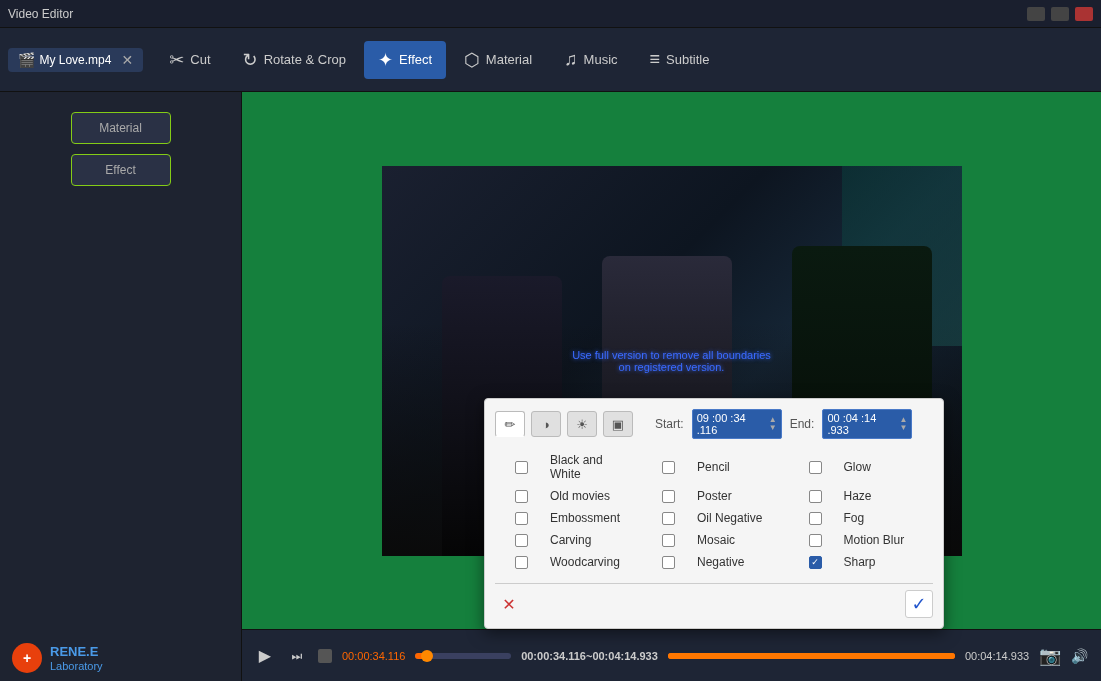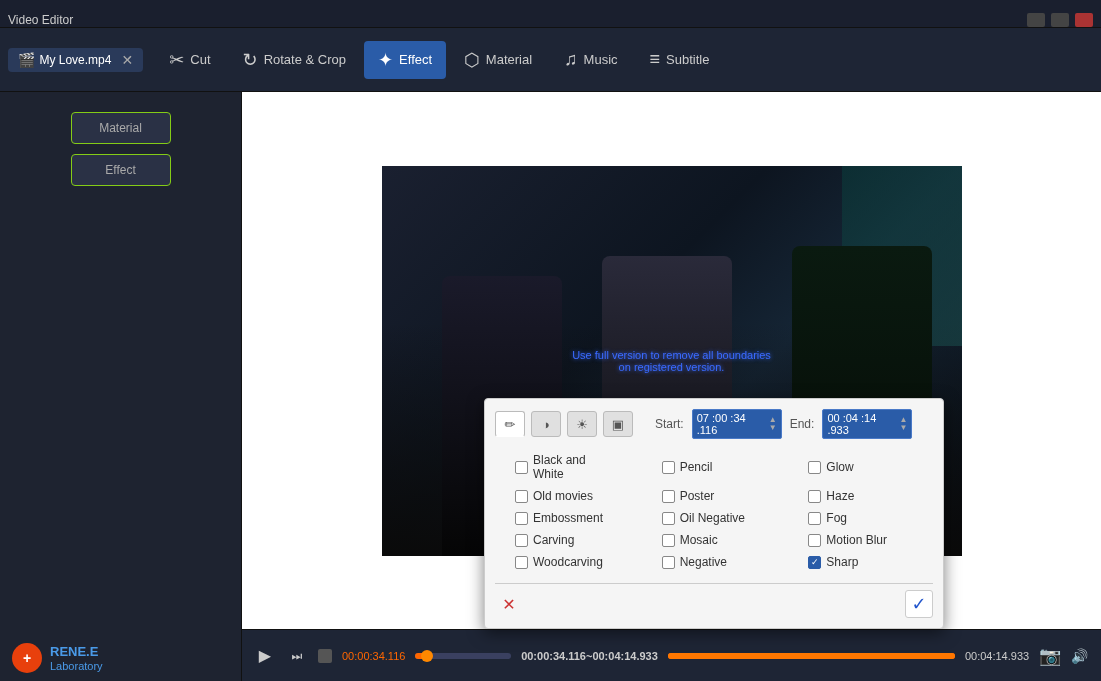--- a/index.html
+++ b/index.html
@@ -10,21 +10,21 @@
       font-family: Arial, sans-serif;
       overflow: hidden;
       position: relative;
     }
 
     
     .title-bar {
       height: 28px;
       background: #1a1f2e;
       display: flex;
-      align-items: flex-end;
+      align-items: center;
       padding: 0 8px;
       border-bottom: 1px solid #111;
     }
     .title-bar-text {
       color: #ccc;
       font-size: 12px;
     }
     .title-bar-controls {
       margin-left: auto;
       display: flex;
@@ -132,21 +132,21 @@
     
     .video-area {
       flex: 1;
       display: flex;
       flex-direction: column;
       background: #111;
       position: relative;
     }
     .video-container {
       flex: 1;
-      background: #ffffff;
+      background: #15803d;
       display: flex;
       align-items: center;
       justify-content: center;
       position: relative;
     }
     .video-frame {
       width: 580px;
       height: 390px;
       background: linear-gradient(135deg, #1a2030 0%, #0d1520 40%, #152535 60%, #0a1018 100%);
       position: relative;
@@ -344,21 +344,21 @@
 
     .effects-grid {
       display: grid;
       grid-template-columns: 1fr 1fr 1fr;
       gap: 4px 10px;
       padding: 4px 4px;
     }
     .effect-item {
       display: flex;
       align-items: center;
-      gap: 5px;
+      gap: 22px;
       cursor: pointer;
       font-size: 12px;
       color: #333;
       padding: 2px 16px;
     }
     .effect-checkbox {
       width: 13px;
       height: 13px;
       border: 1px solid #888;
       background: #fff;
@@ -495,21 +495,21 @@
 
       <div style="display:flex;align-items:center;gap:6px;margin-bottom:8px;">
         <div class="effect-tab active" title="Edit">✏</div>
         <div class="effect-tab" title="Color">◑</div>
         <div class="effect-tab" title="Brightness">☀</div>
         <div class="effect-tab" title="Contrast">▣</div>
 
         <div class="time-fields">
           <span class="time-label-s">Start:</span>
           <div class="time-input">
-            <span class="time-input-text">07 :00 :34 .116</span>
+            <span class="time-input-text">09 :00 :34 .116</span>
             <div class="spin-btns">
               <span class="spin-btn">▲</span>
               <span class="spin-btn">▼</span>
             </div>
           </div>
           <span class="time-label-s">End:</span>
           <div class="time-input">
             <span class="time-input-text">00 :04 :14 .933</span>
             <div class="spin-btns">
               <span class="spin-btn">▲</span>

